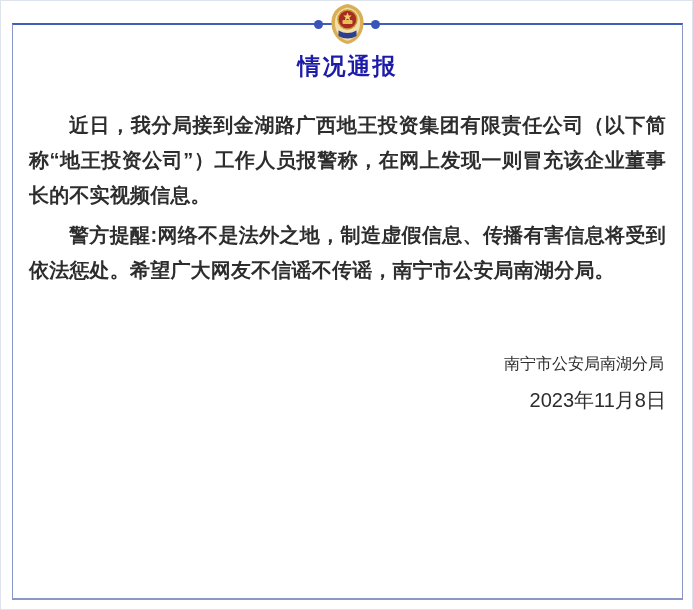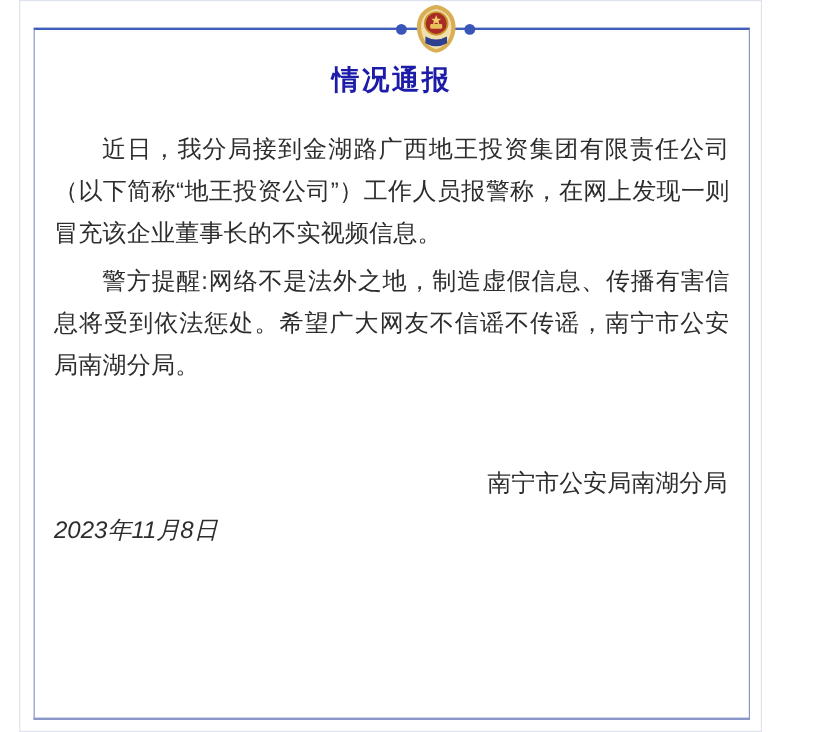--- a/index.html
+++ b/index.html
@@ -8,26 +8,25 @@
     --divider-line: #3f5dbb;
     --frame-border: #8a97c8;
     --dot-color: #3a55b8;
   }
   * { box-sizing: border-box; }
   html, body { margin: 0; padding: 0; background: #ffffff; }
   body { font-family: "Liberation Sans", "DejaVu Sans", sans-serif; }
 
   .page {
     position: relative;
-    width: 619px;
+    width: 693px;
     height: 610px;
     background: #ffffff;
     overflow: hidden;
     border: 1px solid #dfe3ee;
-    margin-left: 16px;
   }
 
   
   .frame {
     position: absolute;
     left: 11px;
     top: 22px;
     right: 9px;
     bottom: 9px;
     border-top: 2px solid var(--divider-line);
@@ -74,35 +73,36 @@
   }
 
   .para {
     margin: 0 0 5px 0;
     font-size: 20px;
     line-height: 35px;
     color: var(--body-text);
     text-indent: 2em;
     text-align: justify;
     letter-spacing: 0.2px;
+    font-weight: bold;
   }
 
   .signature {
     margin-top: 66px;
     text-align: right;
-    font-size: 20px;
+    font-size: 16px;
     color: var(--body-text);
     padding-right: 2px;
   }
 
   .date {
     margin-top: 12px;
+    text-align: right;
     font-size: 20px;
     color: var(--body-text);
-    font-style: italic;
   }
 </style>
 </head>
 <body>
 
 <div class="page">
 
   <div class="frame"></div>
 
   <span class="dot left"></span>

